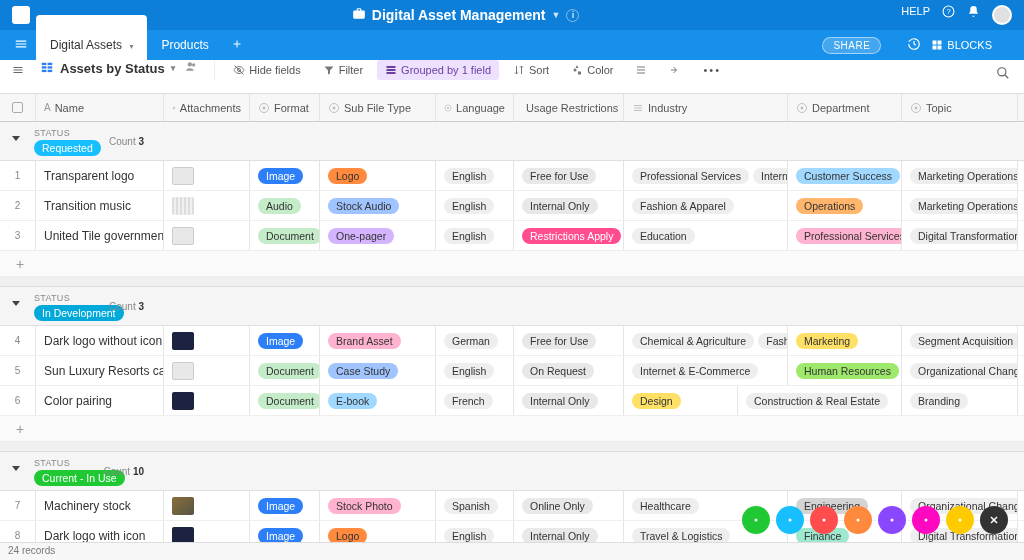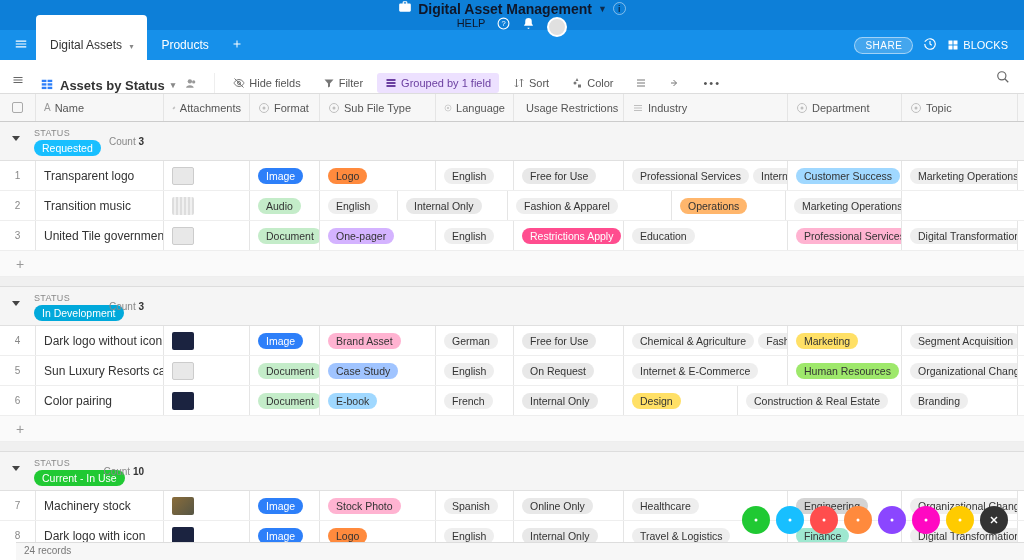--- a/index.html
+++ b/index.html
@@ -1,32 +1,32 @@
 <!DOCTYPE html>
 <html><head>
 <meta charset="utf-8">
 <style>
 * { box-sizing: border-box; margin: 0; padding: 0; }
 body { font-family: -apple-system, BlinkMacSystemFont, "Segoe UI", Helvetica, Arial, sans-serif; font-size: 12px; color: #333; background: #fff; overflow: hidden; }
 
-.top-header { background: #0d7fd8; height: 30px; display: flex; align-items: center; padding: 0 12px; color: #0f172a; flex-direction: column; }
+.top-header { background: #0d7fd8; height: 30px; display: flex; align-items: center; padding: 0 12px; color: #ffffff; }
 .top-header .logo { width: 18px; height: 18px; background: #fff; border-radius: 3px; display: inline-block; }
 .top-header .title-wrap { flex: 1; display: flex; align-items: center; justify-content: center; gap: 6px; font-size: 14px; font-weight: 600; }
 .top-header .right { display: flex; align-items: flex-start; gap: 12px; font-size: 11px; }
 .top-header .avatar { width: 20px; height: 20px; background: #e0e0e0; border-radius: 50%; border: 2px solid #fff; }
 
 .sub-header { background: #1690ea; height: 30px; display: flex; align-items: center; padding: 0 6px; color: #fff; }
 .sub-header .menu-icon { padding: 0 8px; cursor: pointer; }
 .tab { padding: 23px 14px; font-size: 12px; cursor: pointer; }
 .tab.active { background: #fff; color: #333; border-radius: 4px 4px 0 0; font-weight: 500; }
 .sub-header .spacer { flex: 1; }
 .sub-header .btn-share { background: rgba(255,255,255,0.2); border: 1px solid rgba(255,255,255,0.5); border-radius: 10px; padding: 2px 10px; font-size: 10px; letter-spacing: 0.5px; cursor: pointer; }
-.sub-header .right-icons { display: flex; align-items: center; gap: 10px; padding: 0 10px; font-size: 11px; }
-
-.toolbar { background: #fff; height: 34px; border-bottom: 1px solid #ddd; display: flex; align-items: flex-end; padding: 0 8px; gap: 6px; }
+.sub-header .right-icons { display: flex; align-items: center; gap: 10px; padding: 0 26px; font-size: 11px; }
+
+.toolbar { background: #fff; height: 34px; border-bottom: 1px solid #ddd; display: flex; align-items: flex-start; padding: 0 8px; gap: 6px; }
 .toolbar .view-name { font-weight: 600; font-size: 13px; display: flex; align-items: center; gap: 6px; padding: 0 6px; }
 .toolbar .sep { width: 1px; height: 20px; background: #eee; margin: 0 4px; }
 .tool-btn { display: flex; align-items: center; gap: 4px; padding: 4px 8px; font-size: 11px; color: #555; border-radius: 3px; cursor: pointer; }
 .tool-btn .ic { width: 12px; height: 12px; display: inline-block; }
 .tool-btn.active { background: #ede1ff; color: #6b3fa0; font-weight: 500; }
 .toolbar .flex { flex: 1; }
 
 .grid-head { display: flex; background: #f7f7f7; border-bottom: 1px solid #ccc; height: 28px; align-items: center; font-size: 11px; color: #555; }
 .col { border-right: 1px solid #e5e5e5; padding: 0 8px; height: 100%; display: flex; align-items: center; gap: 4px; overflow: hidden; white-space: nowrap; }
 .col .hdr-ic { width: 12px; height: 12px; opacity: 0.5; }
@@ -53,21 +53,21 @@
 .row .c-chk { font-size: 10px; color: #888; justify-content: center; }
 .row .c-name { font-size: 12px; color: #333; }
 .row .c-att .thumb { width: 22px; height: 18px; background: #1b2340; border-radius: 2px; }
 .row .c-att .thumb.audio { background: repeating-linear-gradient(90deg,#ddd,#ddd 2px,#f0f0f0 2px,#f0f0f0 4px); }
 .row .c-att .thumb.doc { background: #e8e8e8; border: 1px solid #ccc; }
 
 .pill { display: inline-block; padding: 2px 8px; border-radius: 9px; font-size: 10.5px; white-space: nowrap; }
 .add-btn { width: 100%; height: 26px; display: flex; align-items: center; padding-left: 16px; color: #999; font-size: 14px; cursor: pointer; border-bottom: 1px solid #eee; background: #fafafa; }
 .group-gap { height: 10px; background: #f0f0f0; border-bottom: 1px solid #ddd; }
 
-.footer { position: fixed; bottom: 0; left: 16px; right: 0; height: 18px; background: #f7f7f7; border-top: 1px solid #ddd; font-size: 10px; color: #777; padding: 2px 8px; }
+.footer { position: fixed; bottom: 0; left: 0; right: 0; height: 18px; background: #f7f7f7; border-top: 1px solid #ddd; font-size: 10px; color: #777; padding: 2px 8px; }
 
 .fab-row { position: fixed; bottom: 26px; right: 16px; display: flex; gap: 6px; }
 .fab { width: 28px; height: 28px; border-radius: 50%; display: flex; align-items: center; justify-content: center; color: #fff; font-size: 14px; cursor: pointer; }
 .fab.close { background: #333; }
 
 svg.ic-grid { fill: #2d7ff9; }
 </style>
 </head>
 <body>
 
@@ -305,20 +305,23 @@
     </div>
     <div class="row">
       <div class="col c-chk">2</div>
       <div class="col c-name">Transition music</div>
       <div class="col c-att">
         <span class="thumb audio"></span>
       </div>
       <div class="col c-fmt">
         <span class="pill" style="background:#c4ecc9;color:#333">Audio</span>
       </div>
+      <div class="col c-sub">
+        <span class="pill" style="background:#a0c4ff">Stock Audio</span>
+      </div>
       <div class="col c-lang">
         <span class="pill" style="background:#eee">English</span>
       </div>
       <div class="col c-usr">
         <span class="pill" style="background:#e8e8e8;color:#333">Internal Only</span>
       </div>
       <div class="col c-ind" style="gap:4px">
         <span class="pill" style="background:#eee">Fashion &amp; Apparel</span>
       </div>
       <div class="col c-dept">

